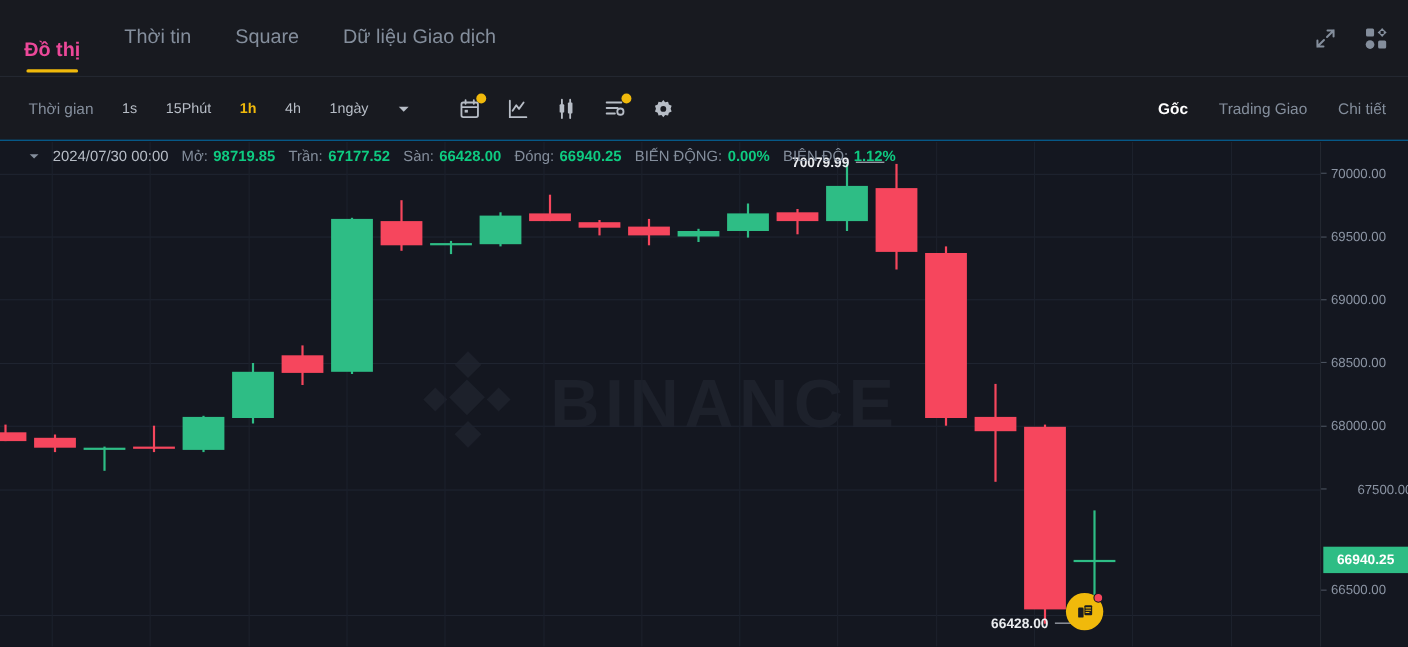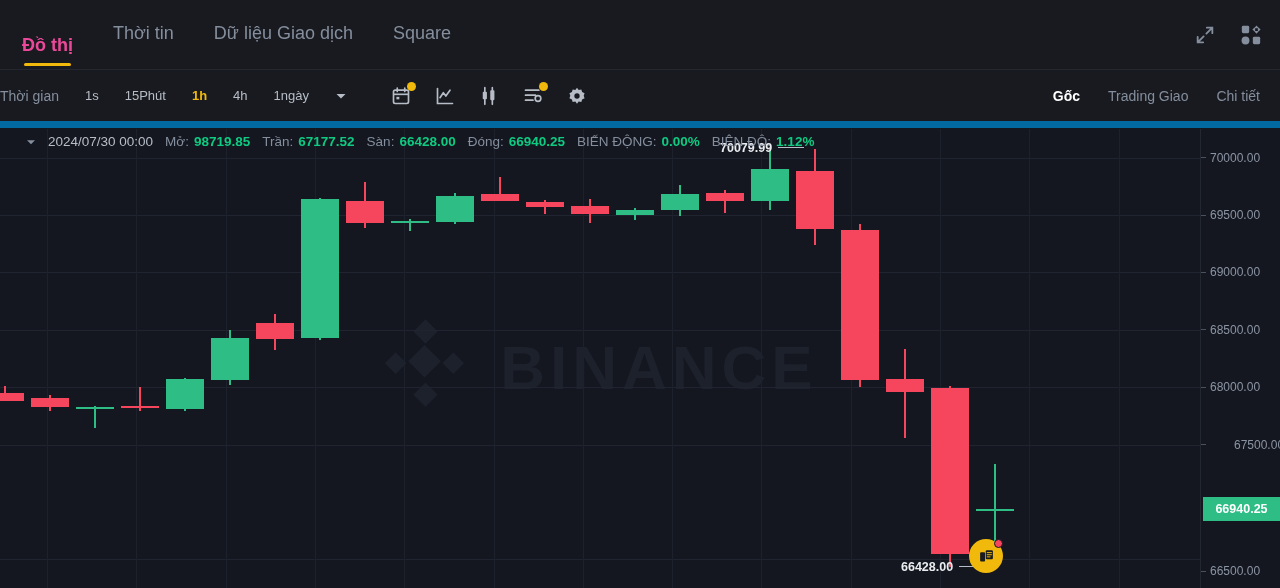--- a/index.html
+++ b/index.html
@@ -40,21 +40,22 @@
     transform: translateY(-50%);
     display: flex; align-items: center; gap: 24px;
   }
   .ticon { width: 22px; height: 22px; cursor: pointer; display:block; }
 
   
   .toolbar {
     position: relative;
     height: 58px;
     display: flex; align-items: center;
-    border-bottom: 7px solid #0369a1;
+    padding-left: 26px;
+    border-bottom: 1px solid #0369a1;
     background: #181a20;
   }
   .tb-label { font-size: 14px; color: #848e9c; margin-right: 26px; white-space: nowrap; }
   .tf {
     font-size: 13px; color: #b7bdc6;
     margin-right: 26px; cursor: pointer; white-space: nowrap;
   }
   .tf.active { color: #f0b90b; font-weight: bold; }
   .chev { margin-right: 26px; cursor: pointer; display:flex; align-items:center; }
   .tb-sep { width: 18px; }
@@ -154,24 +155,24 @@
 
   <div class="tabbar">
     <div class="tab active">
       <span>Đồ thị</span>
       <span class="underline"></span>
     </div>
     <div class="tab">
       <span>Thời tin</span>
     </div>
     <div class="tab">
+      <span>Square</span>
+    </div>
+    <div class="tab">
       <span>Dữ liệu Giao dịch</span>
-    </div>
-    <div class="tab">
-      <span>Square</span>
     </div>
 
     <div class="tabbar-right">
       <svg class="ticon" viewBox="0 0 24 24">
         <path d="M14 4h6v6M20 4l-6.5 6.5M10 20H4v-6M4 20l6.5-6.5" stroke="#848e9c" stroke-width="2" fill="none" stroke-linecap="round"></path>
       </svg>
       <svg class="ticon" viewBox="0 0 24 24">
         <rect x="2" y="2" width="8" height="8" rx="1.5" fill="#848e9c"></rect>
         <circle cx="6" cy="18" r="4.3" fill="#848e9c"></circle>
         <rect x="14" y="14" width="8" height="8" rx="1.5" fill="#848e9c"></rect>
@@ -418,21 +419,21 @@
         <span class="tlabel">68500.00</span>
       </div>
       <div class="tick" style="top: 251.188px;">
         <span class="tdash"></span>
         <span class="tlabel">68000.00</span>
       </div>
       <div class="tick" style="top: 308.562px; gap: 24px;">
         <span class="tdash"></span>
         <span class="tlabel">67500.00</span>
       </div>
-      <div class="tick" style="top: 435px;">
+      <div class="tick" style="top: 400px;">
         <span class="tdash"></span>
         <span class="tlabel">66500.00</span>
       </div>
       <div class="price-badge" style="top: 367.794px;">66940.25</div>
     </div>
 
   <div class="fab" style="left:969px; top:539px;">
     <svg width="17" height="17" viewBox="0 0 24 24">
       <rect x="3" y="6" width="7" height="13" rx="1.5" fill="#1a1c21"></rect>
       <rect x="11" y="3" width="10" height="13" rx="1.5" fill="#1a1c21"></rect>

